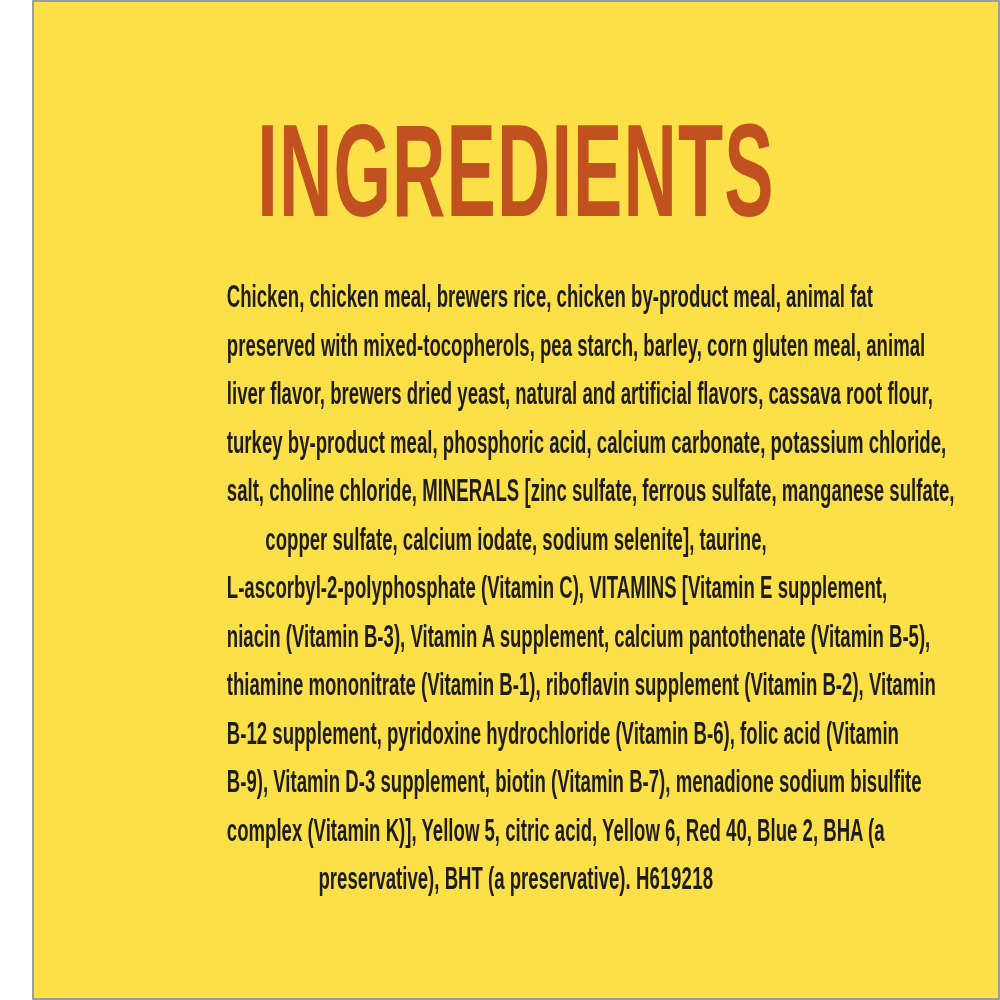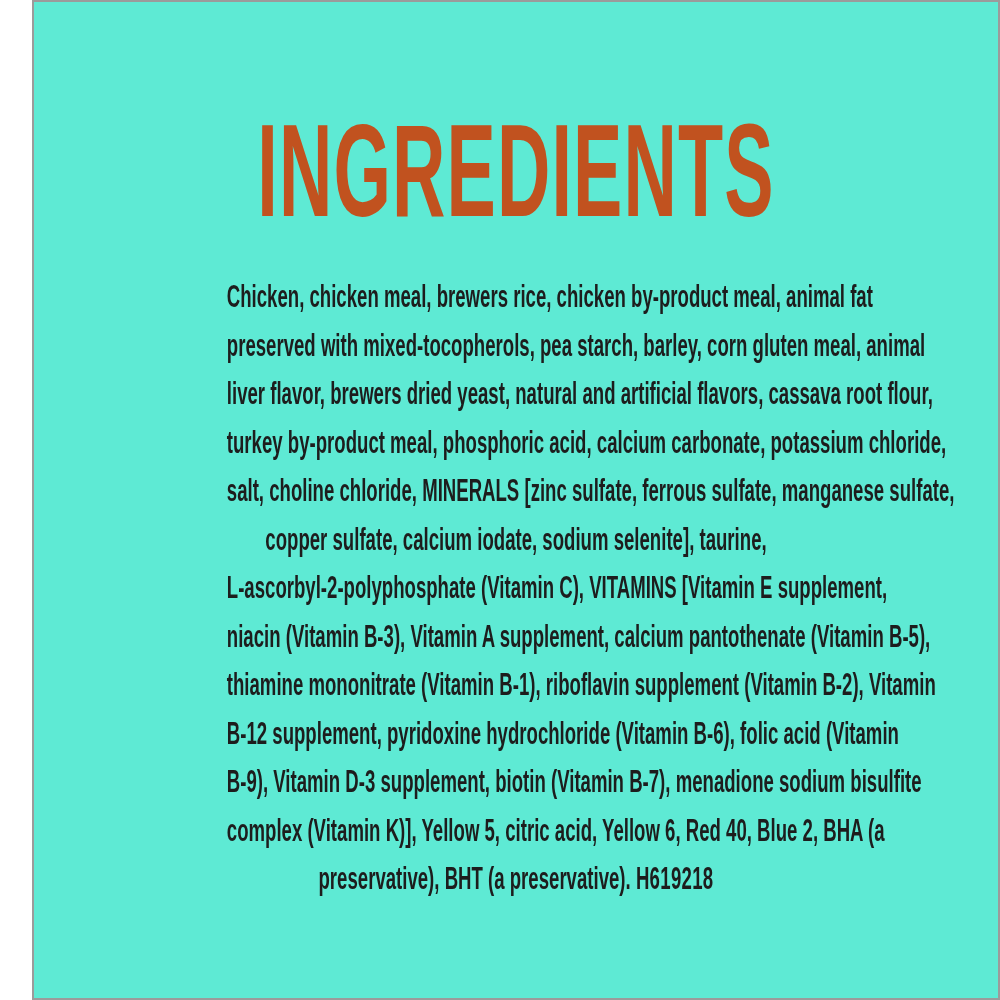--- a/index.html
+++ b/index.html
@@ -12,21 +12,21 @@
     position: relative;
     background: #ffffff;
     font-family: "Liberation Sans", sans-serif;
     overflow: hidden;
   }
   .page {
     position: absolute;
     inset: 0;
     box-sizing: border-box;
     border: 2px solid var(--border-color, #9b9b9b);
-    background: #5eead4;
+    background: #fde047;
     margin-left: 32px;
   }
   .title {
     position: absolute;
     top: 103px;
     left: 0;
     width: 100%;
     margin: 0;
     text-align: center;
     font-size: 132px;

